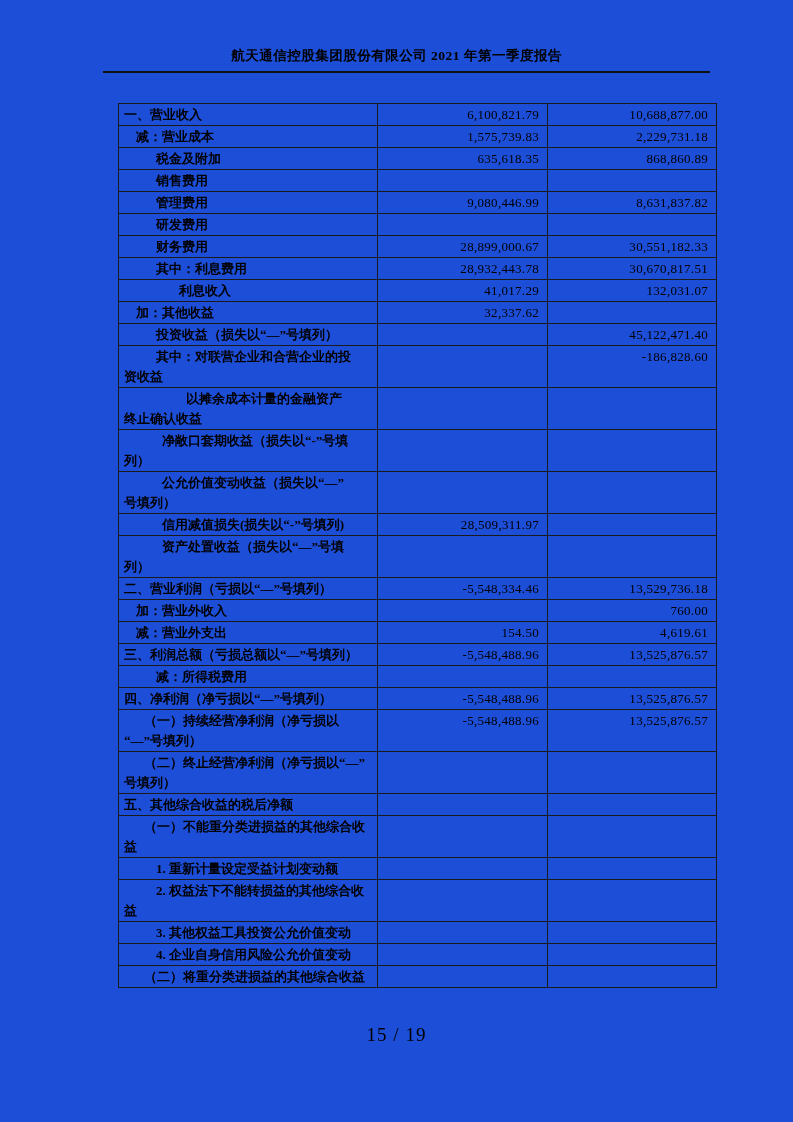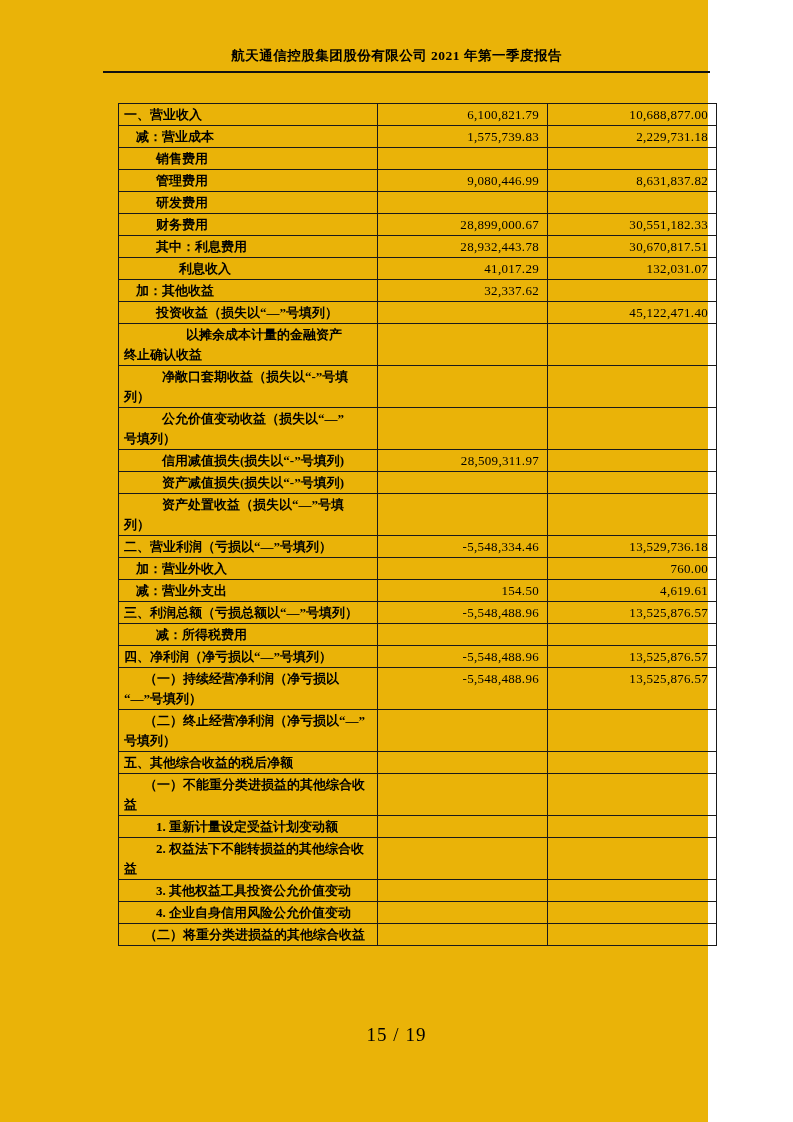--- a/index.html
+++ b/index.html
@@ -10,23 +10,23 @@
   body {
     width: 793px;
     height: 1122px;
     font-family: "Liberation Serif", "DejaVu Serif", serif;
     color: #000000;
     position: relative;
   }
   .page {
     position: absolute;
     top: 0; left: 0;
-    width: 708px;
+    width: 793px;
     height: 1122px;
-    background: #eab308;
+    background: #1d4ed8;
   }
   .header-title {
     position: absolute;
     top: 47px;
     left: 0;
     width: 793px;
     text-align: center;
     font-size: 13.5px;
     font-weight: bold;
     letter-spacing: 0.5px;
@@ -103,20 +103,25 @@
           <td class="cell-label lv0">一、营业收入</td>
           <td class="cell-val">6,100,821.79</td>
           <td class="cell-val">10,688,877.00</td>
         </tr>
         <tr>
           <td class="cell-label lv1">减：营业成本</td>
           <td class="cell-val">1,575,739.83</td>
           <td class="cell-val">2,229,731.18</td>
         </tr>
         <tr>
+          <td class="cell-label lv3">税金及附加</td>
+          <td class="cell-val">635,618.35</td>
+          <td class="cell-val">868,860.89</td>
+        </tr>
+        <tr>
           <td class="cell-label lv3">销售费用</td>
           <td class="cell-val"></td>
           <td class="cell-val"></td>
         </tr>
         <tr>
           <td class="cell-label lv3">管理费用</td>
           <td class="cell-val">9,080,446.99</td>
           <td class="cell-val">8,631,837.82</td>
         </tr>
         <tr>
@@ -143,45 +148,46 @@
           <td class="cell-label lv1">加：其他收益</td>
           <td class="cell-val">32,337.62</td>
           <td class="cell-val"></td>
         </tr>
         <tr>
           <td class="cell-label lv3">投资收益（损失以“—”号填列）</td>
           <td class="cell-val"></td>
           <td class="cell-val">45,122,471.40</td>
         </tr>
         <tr>
+          <td class="cell-label lv3">其中：对联营企业和合营企业的投
+资收益</td>
+          <td class="cell-val"></td>
+          <td class="cell-val">-186,828.60</td>
+        </tr>
+        <tr>
           <td class="cell-label lv6">以摊余成本计量的金融资产
 终止确认收益</td>
           <td class="cell-val"></td>
           <td class="cell-val"></td>
         </tr>
         <tr>
           <td class="cell-label lv4">净敞口套期收益（损失以“-”号填
 列）</td>
           <td class="cell-val"></td>
           <td class="cell-val"></td>
         </tr>
         <tr>
           <td class="cell-label lv4">公允价值变动收益（损失以“—”
 号填列）</td>
           <td class="cell-val"></td>
           <td class="cell-val"></td>
         </tr>
         <tr>
           <td class="cell-label lv4">信用减值损失(损失以“-”号填列)</td>
           <td class="cell-val">28,509,311.97</td>
-          <td class="cell-val"></td>
-        </tr>
-        <tr>
-          <td class="cell-label lv4">资产减值损失(损失以“-”号填列)</td>
-          <td class="cell-val"></td>
           <td class="cell-val"></td>
         </tr>
         <tr>
           <td class="cell-label lv4">资产处置收益（损失以“—”号填
 列）</td>
           <td class="cell-val"></td>
           <td class="cell-val"></td>
         </tr>
         <tr>
           <td class="cell-label lv0">二、营业利润（亏损以“—”号填列）</td>

